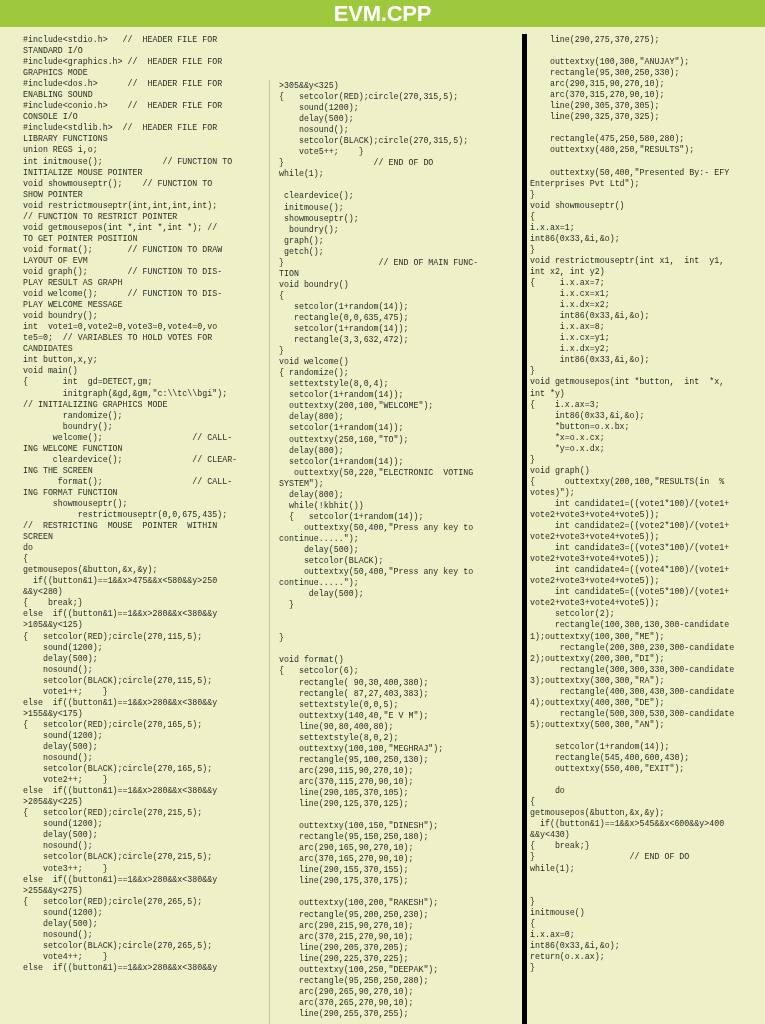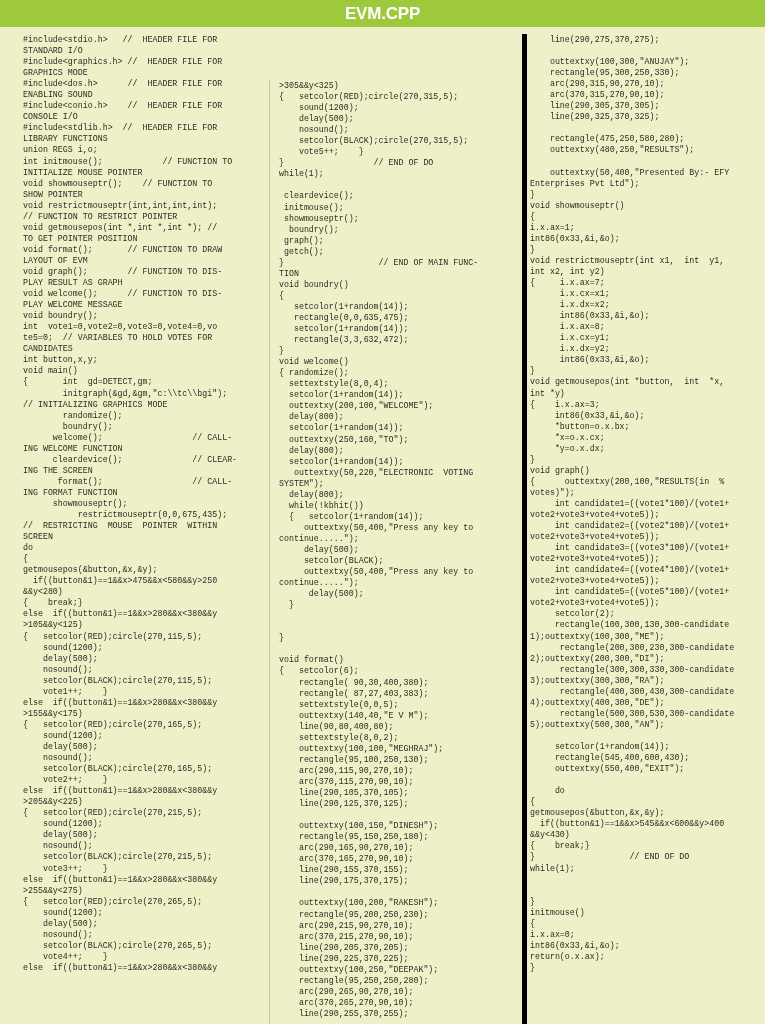--- a/index.html
+++ b/index.html
@@ -28,21 +28,21 @@
     height: 27px;
     background: #9fc93c;
     display: flex;
     align-items: center;
     justify-content: center;
   }
   .header-title {
     color: #ffffff;
     font-family: "Liberation Sans", "DejaVu Sans", sans-serif;
     font-weight: bold;
-    font-size: 17px;
+    font-size: 22px;
     letter-spacing: -0.2px;
     text-align: center;
     line-height: 27px;
   }
   .header-underline {
     position: absolute;
     left: 0;
     top: 27px;
     width: 765px;
     height: 5px;

